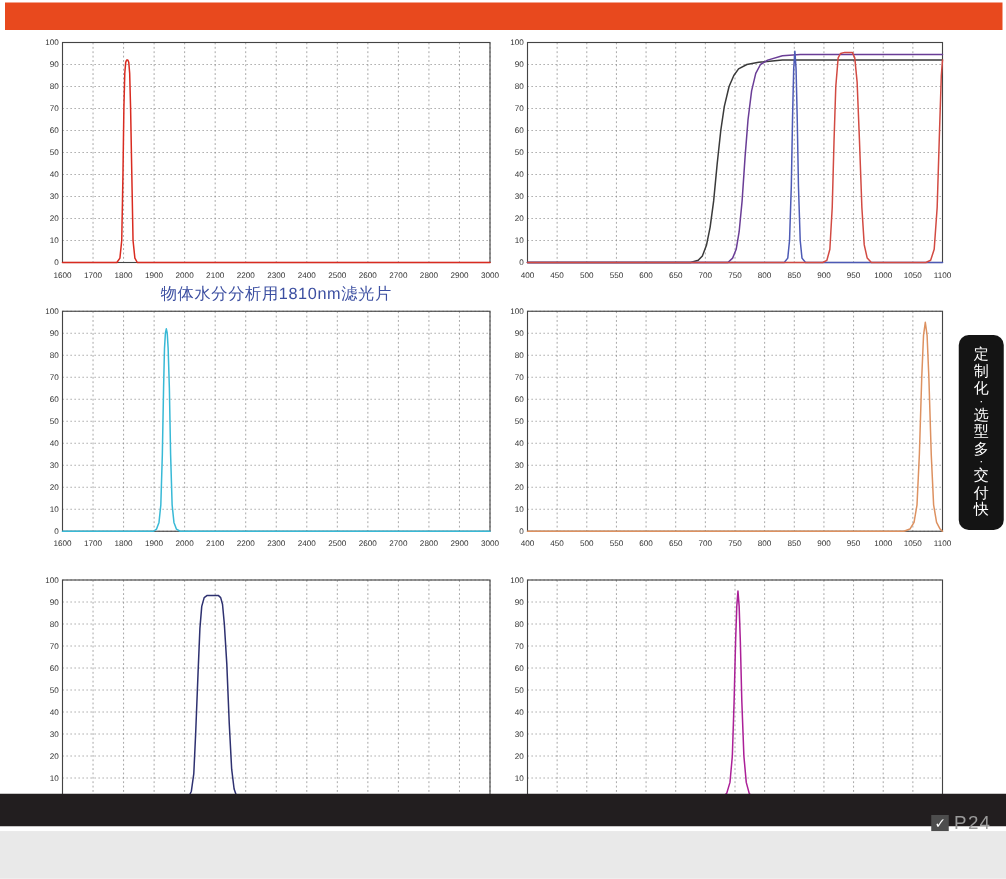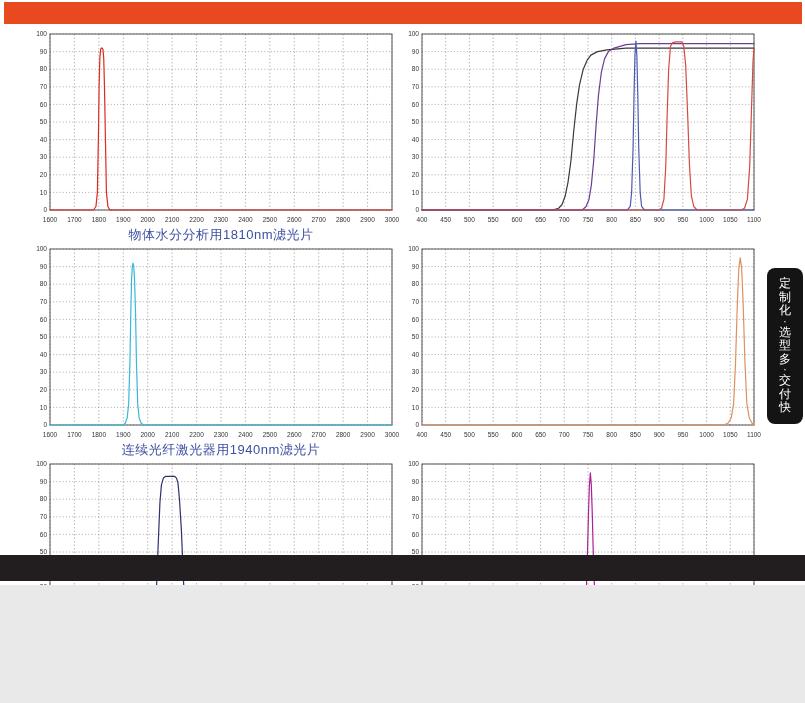--- a/index.html
+++ b/index.html
@@ -1,18 +1,18 @@
 <!DOCTYPE html>
 <html><head>
 <meta charset="utf-8">
 <style>
   * { margin:0; padding:0; box-sizing:border-box; }
   html,body { background:#e9e9e9; }
   .page {
-    position:relative; width:805px; height:585px; background:#ffffff;
+    position:relative; width:805px; height:665px; background:#ffffff;
     font-family:"Liberation Sans", sans-serif; overflow:hidden;
   }
   .top-bar { position:absolute; left:4px; right:3px; top:2px; height:22px; background:#e8491e; }
   .chart-block { position:absolute; }
   .c-left  { left:26px;  width:372px; }
   .c-right { left:398px; width:362px; }
   .r1 { top:28px; }
   .r2 { top:243px; }
   .r3 { top:458px; }
   .chart-block figcaption {
@@ -225,21 +225,20 @@
           <text x="21" y="111.60" dy="2.2" font-size="6.5" fill="#333" text-anchor="end" font-family="Liberation Sans, sans-serif">40</text>
           <text x="21" y="94.00" dy="2.2" font-size="6.5" fill="#333" text-anchor="end" font-family="Liberation Sans, sans-serif">50</text>
           <text x="21" y="76.40" dy="2.2" font-size="6.5" fill="#333" text-anchor="end" font-family="Liberation Sans, sans-serif">60</text>
           <text x="21" y="58.80" dy="2.2" font-size="6.5" fill="#333" text-anchor="end" font-family="Liberation Sans, sans-serif">70</text>
           <text x="21" y="41.20" dy="2.2" font-size="6.5" fill="#333" text-anchor="end" font-family="Liberation Sans, sans-serif">80</text>
           <text x="21" y="23.60" dy="2.2" font-size="6.5" fill="#333" text-anchor="end" font-family="Liberation Sans, sans-serif">90</text>
           <text x="21" y="6.00" dy="2.2" font-size="6.5" fill="#333" text-anchor="end" font-family="Liberation Sans, sans-serif">100</text>
           <polyline points="24.00,182.00 96.80,182.00 99.24,180.24 101.19,174.96 102.66,160.88 103.88,120.40 104.86,67.60 105.59,35.92 106.32,23.60 107.06,20.08 107.79,23.60 108.52,35.92 109.50,67.60 110.48,120.40 111.70,160.88 113.16,174.96 115.12,180.24 118.05,182.00 366.00,182.00" fill="none" stroke="#38b9d6" stroke-width="1.2" stroke-linejoin="round" stroke-linecap="round"></polyline>
         </svg>
       </div>
-    <figcaption>连续光纤激光器用1940nm滤光片</figcaption>
   </figure>
 
   <figure class="chart-block c-right r2">
     <div class="svg-holder">
         <svg xmlns="http://www.w3.org/2000/svg" width="362" height="198" viewBox="0 0 362 198">
           <line x1="24.00" y1="6" x2="24.00" y2="182" stroke="#8a8a8a" stroke-width="0.6" stroke-dasharray="1.5,2"></line>
           <line x1="47.71" y1="6" x2="47.71" y2="182" stroke="#8a8a8a" stroke-width="0.6" stroke-dasharray="1.5,2"></line>
           <line x1="71.43" y1="6" x2="71.43" y2="182" stroke="#8a8a8a" stroke-width="0.6" stroke-dasharray="1.5,2"></line>
           <line x1="95.14" y1="6" x2="95.14" y2="182" stroke="#8a8a8a" stroke-width="0.6" stroke-dasharray="1.5,2"></line>
           <line x1="118.86" y1="6" x2="118.86" y2="182" stroke="#8a8a8a" stroke-width="0.6" stroke-dasharray="1.5,2"></line>

